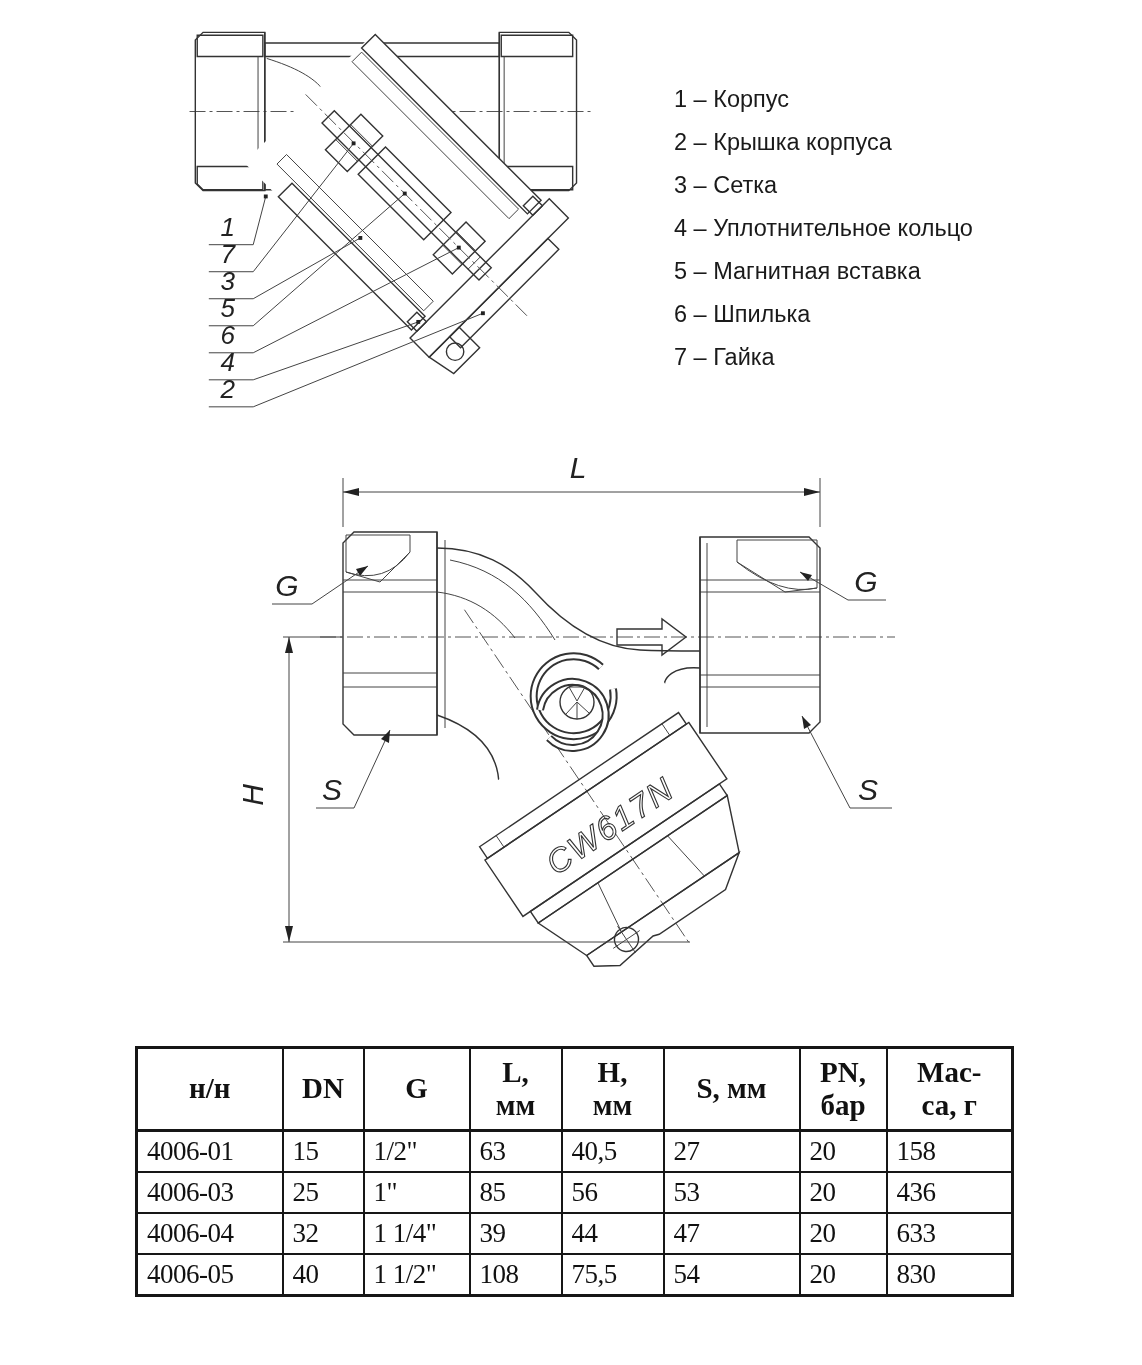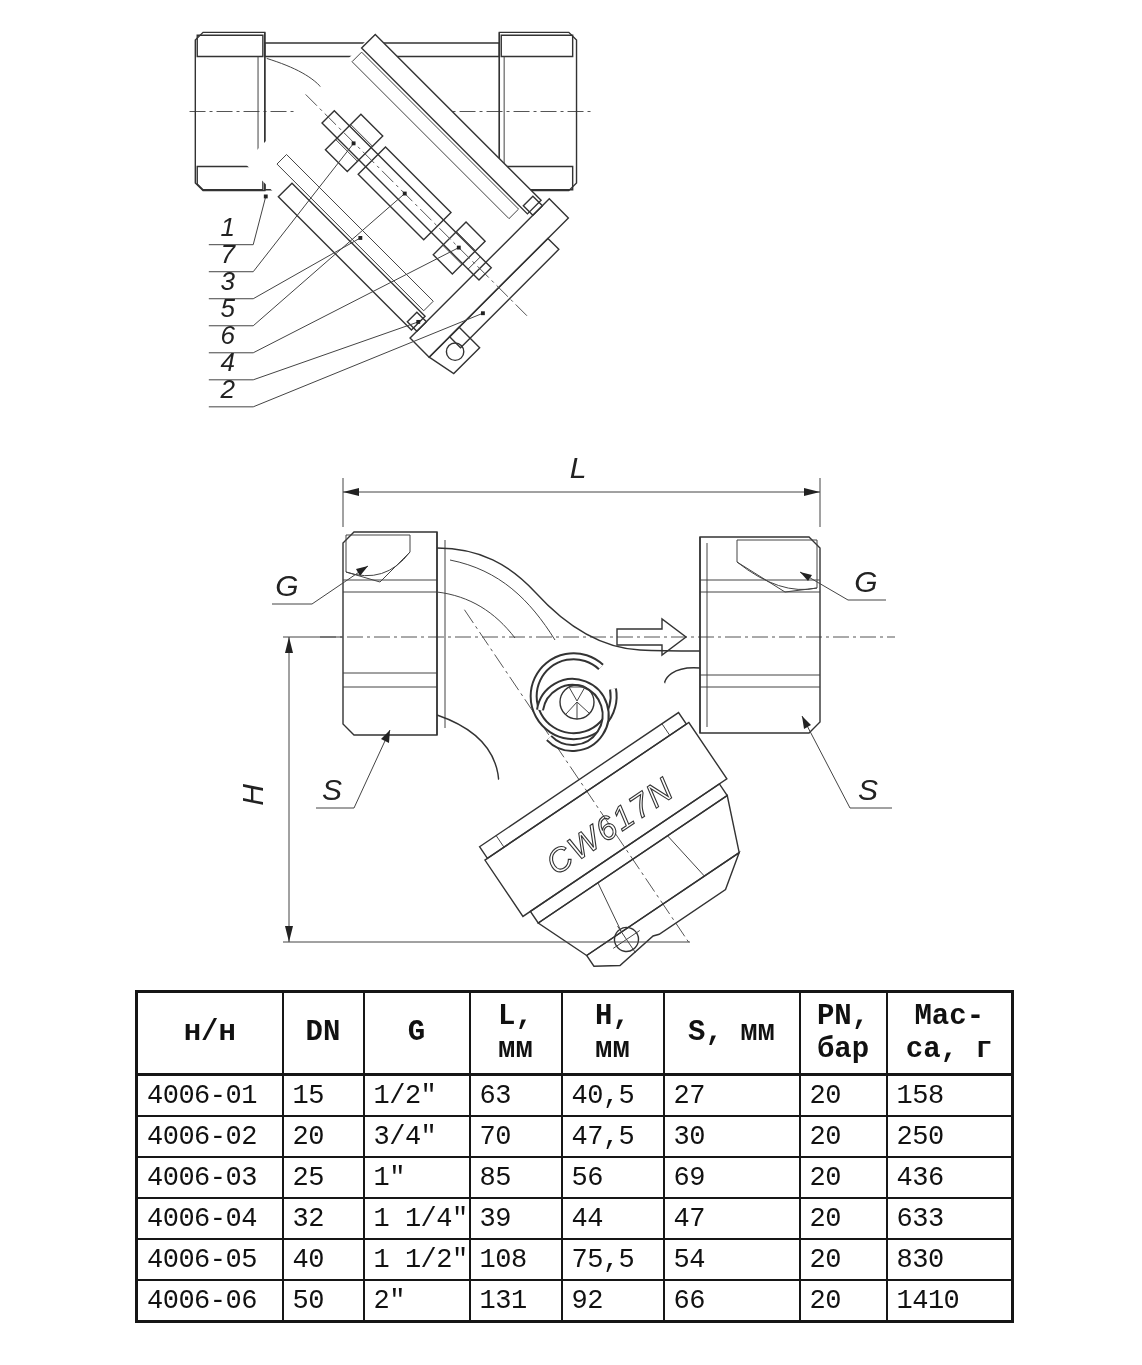--- a/index.html
+++ b/index.html
@@ -10,22 +10,22 @@
   .ln{stroke:#333;stroke-width:1.4;fill:none;}
   .lnthin{stroke:#444;stroke-width:1;fill:none;}
   .cl{stroke:#555;stroke-width:1;fill:none;stroke-dasharray:16 4 3 4;}
   .whitefill{fill:#fff;stroke:none;}
   .dimtext{font:italic 30px "Liberation Sans",sans-serif;fill:#222;}
   .callout{font:italic 27px "Liberation Sans",sans-serif;fill:#222;}
   .mattext{font:italic 33px "Liberation Sans",sans-serif;fill:none;stroke:#333;stroke-width:1.1;letter-spacing:2px;}
   .arrowhead{fill:#222;stroke:none;}
   .legend{position:absolute;left:674px;top:78px;font-size:23.5px;line-height:43px;color:#1a1a1a;}
   .legend div{white-space:nowrap;}
-  .spec{position:absolute;left:135px;top:990px;border-collapse:collapse;table-layout:fixed;
-        font-family:Liberation Mono, monospace;padding-left:11px;}
+  .spec{position:absolute;left:135px;top:1046px;border-collapse:collapse;table-layout:fixed;
+        font-family:Liberation Serif, serif;padding-left:11px;}
   .spec, .spec td, .spec th{border:2px solid #161616;}
   .spec{border:3px solid #161616;}
   .spec th{border-bottom:3px solid #161616;height:80px;font-size:29px;font-weight:bold;
            text-align:center;vertical-align:middle;padding:0 2px;line-height:1.15;}
   .spec td{height:39px;font-size:27px;letter-spacing:-0.5px;text-align:left;
            vertical-align:middle;padding:0 0 0 9px;white-space:nowrap;margin-left:28px;}
 </style>
 </head>
 <body>
 
@@ -125,20 +125,29 @@
       <text class="callout" x="214" y="244">1</text>
       <text class="callout" x="214" y="272">7</text>
       <text class="callout" x="214" y="300">3</text>
       <text class="callout" x="214" y="328">5</text>
       <text class="callout" x="214" y="356">6</text>
       <text class="callout" x="214" y="384">4</text>
       <text class="callout" x="214" y="412">2</text>
     </g>
   </svg>
 
+  <div class="legend">
+    <div>1 – Корпус</div>
+    <div>2 – Крышка корпуса</div>
+    <div>3 – Сетка</div>
+    <div>4 – Уплотнительное кольцо</div>
+    <div>5 – Магнитная вставка</div>
+    <div>6 – Шпилька</div>
+    <div>7 – Гайка</div>
+  </div>
 
   <svg style="left:240px;top:445px;" width="680" height="530" viewBox="240 445 680 530">
 
     <line class="cl" x1="320" y1="637" x2="895" y2="637"></line>
 
     <g>
       <line class="lnthin" x1="343" y1="527" x2="343" y2="478"></line>
       <line class="lnthin" x1="820" y1="527" x2="820" y2="478"></line>
       <line class="lnthin" x1="343" y1="492" x2="820" y2="492"></line>
       <polygon class="arrowhead" points="343,492 359,488 359,496"></polygon>
@@ -298,36 +307,26 @@
         <td>4006-01</td>
           <td>15</td>
           <td>1/2"</td>
           <td>63</td>
           <td>40,5</td>
           <td>27</td>
           <td>20</td>
           <td>158</td>
       </tr>
       <tr>
-        <td>4006-02</td>
-          <td>20</td>
-          <td>3/4"</td>
-          <td>70</td>
-          <td>47,5</td>
-          <td>30</td>
-          <td>20</td>
-          <td>250</td>
-      </tr>
-      <tr>
         <td>4006-03</td>
           <td>25</td>
           <td>1"</td>
           <td>85</td>
           <td>56</td>
-          <td>69</td>
+          <td>53</td>
           <td>20</td>
           <td>436</td>
       </tr>
       <tr>
         <td>4006-04</td>
           <td>32</td>
           <td>1 1/4"</td>
           <td>39</td>
           <td>44</td>
           <td>47</td>
@@ -337,26 +336,16 @@
       <tr>
         <td>4006-05</td>
           <td>40</td>
           <td>1 1/2"</td>
           <td>108</td>
           <td>75,5</td>
           <td>54</td>
           <td>20</td>
           <td>830</td>
       </tr>
-      <tr>
-        <td>4006-06</td>
-          <td>50</td>
-          <td>2"</td>
-          <td>131</td>
-          <td>92</td>
-          <td>66</td>
-          <td>20</td>
-          <td>1410</td>
-      </tr>
     </tbody>
   </table>
 
 </div>
 
 </body></html>

